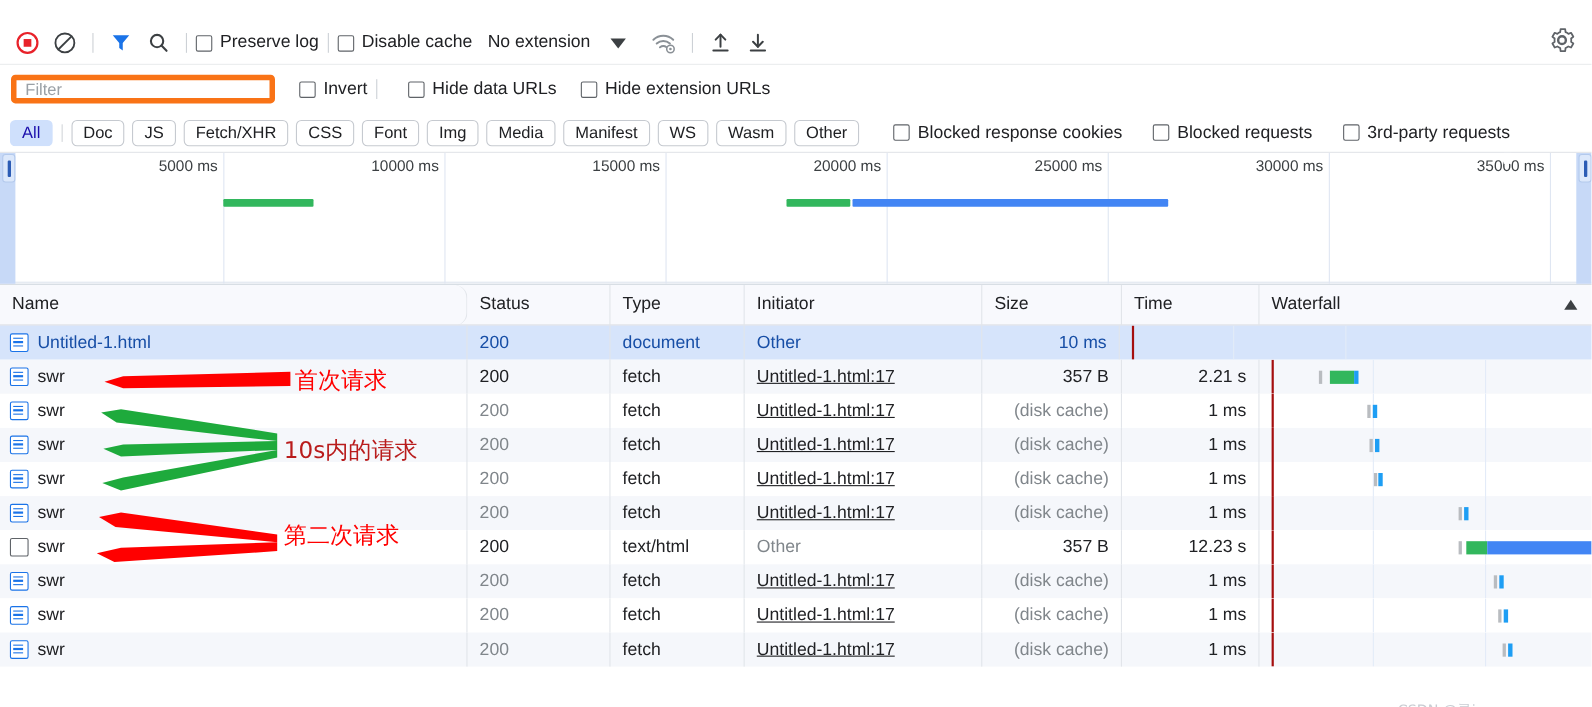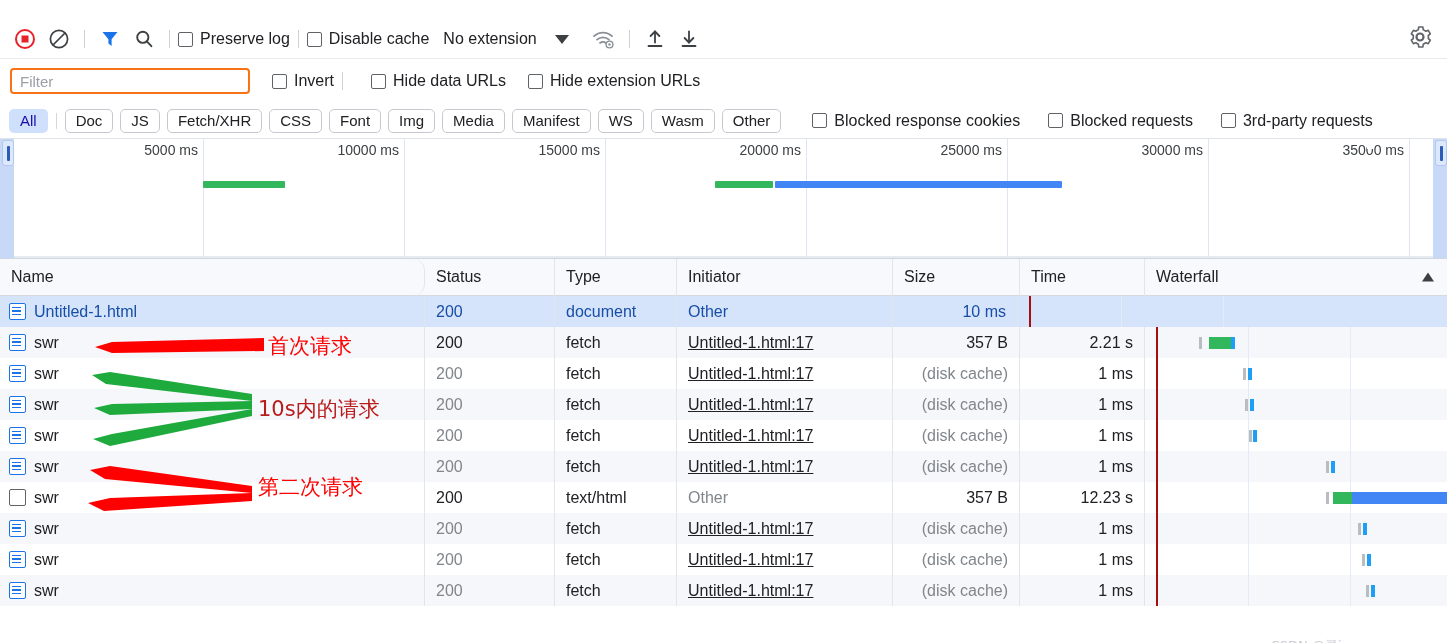--- a/index.html
+++ b/index.html
@@ -64,21 +64,21 @@
   
   .filterbar {
     position: absolute; left: 0; top: 39px;
     width: 1447px; height: 44px;
     display: flex; align-items: center;
     background: #fff;
   }
   .filter-input {
     width: 240px; height: 26px;
     margin-left: 10px;
-    border: 2px solid #f97316; border-radius: 4px;
+    border: 5px solid #f97316; border-radius: 4px;
     background: #fff;
     font-size: 15px; color: #9aa0a6;
     padding: 0 8px;
     font-family: "Liberation Sans", sans-serif;
     outline: none;
     flex: 0 0 auto;
   }
   .filter-input::placeholder { color: #9aa0a6; }
   .fb-gap { width: 22px; flex: 0 0 auto; }
   .fb-gap-sm { width: 20px; flex: 0 0 auto; }

